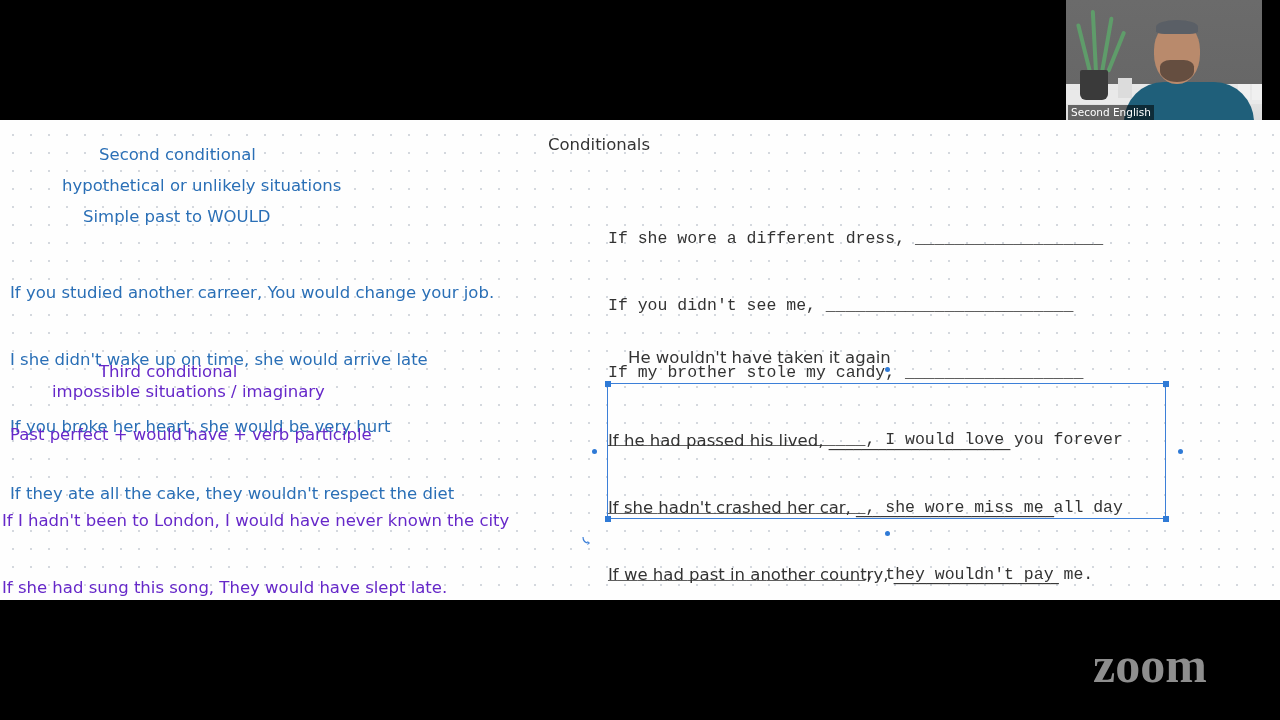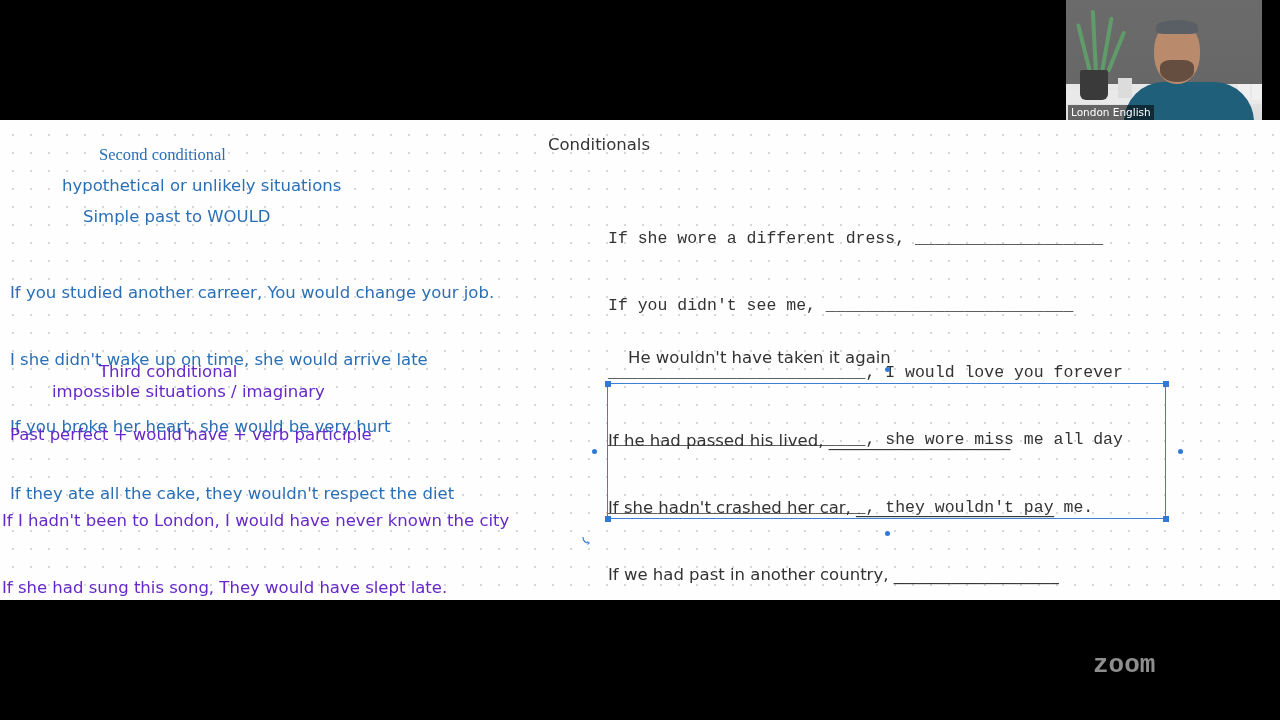--- a/index.html
+++ b/index.html
@@ -35,22 +35,22 @@
   .person-body { position: absolute; left: 58px; top: 82px; width: 130px; height: 50px; background: #1f5f7a; border-radius: 40px 40px 0 0; }
   .person-head { position: absolute; left: 88px; top: 22px; width: 46px; height: 62px; background: #b98a6c; border-radius: 45% 45% 48% 48%; }
   .person-hair { position: absolute; left: 90px; top: 20px; width: 42px; height: 14px; background: #5a5f66; border-radius: 50% 50% 20% 20%; }
   .beard { position: absolute; left: 94px; top: 60px; width: 34px; height: 22px; background: #4a3a32; border-radius: 30% 30% 50% 50%; opacity: .75; }
   .name-label {
     position: absolute; left: 2px; top: 105px; padding: 0 3px; font-size: 10.5px; line-height: 15px;
     color: #fff; background: rgba(0,0,0,.55); font-family: "DejaVu Sans", sans-serif;
   }
 
   .zoom-logo {
-    position: absolute; left: 1093px; top: 644px; font-size: 26px; font-weight: bold; color: #8e8e8e;
-    letter-spacing: 0px; font-family: Liberation Mono, monospace; line-height: 42px;
+    position: absolute; left: 1093px; top: 644px; font-size: 50px; font-weight: bold; color: #8e8e8e;
+    letter-spacing: 0px; font-family: Liberation Serif, serif; line-height: 42px;
   }
 
   .selection-box {
     position: absolute; left: 607px; top: 383px; width: 559px; height: 136px;
     border: 1.5px solid #3c7fd8; box-sizing: border-box;
   }
   .handle-sq { position: absolute; width: 6px; height: 6px; background: #2f7ad6; }
   .handle-dot { position: absolute; width: 5px; height: 5px; background: #2f7ad6; border-radius: 50%; }
   .rotate-icon { position: absolute; left: 581px; top: 535px; width: 10px; height: 10px; }
 </style>
@@ -66,26 +66,26 @@
   <div class="leaf" style="left:34px;top:16px;height:56px;transform:rotate(10deg);"></div>
   <div class="leaf" style="left:40px;top:28px;height:44px;transform:rotate(22deg);"></div>
   <div class="plant-pot"></div>
   <div class="cup"></div>
   <div class="small-pot" style="left:172px;"></div>
   <div class="small-pot" style="left:186px;"></div>
   <div class="person-body"></div>
   <div class="person-head"></div>
   <div class="person-hair"></div>
   <div class="beard"></div>
-  <div class="name-label">London English</div>
+  <div class="name-label">Second English</div>
 </div>
 
 <div class="canvas"></div>
 
-<div class="txt blue" style="left:99px;top:144px;font-family:Liberation Serif, serif;">Second conditional</div>
+<div class="txt blue" style="left:99px;top:144px;">Second conditional</div>
 <div class="txt blue" style="left:62px;top:175px;">hypothetical or unlikely situations</div>
 <div class="txt blue" style="left:83px;top:206px;">Simple past to WOULD</div>
 <div class="txt blue" style="left:10px;top:237px;">
   <span class="line">If you studied another carreer, You would change your job.</span>
   <span class="line">I she didn't wake up on time, she would arrive late</span>
   <span class="line">If you broke her heart, she would be very hurt</span>
   <span class="line">If they ate all the cake, they wouldn't respect the diet</span>
 </div>
 
 <div class="txt purple" style="left:99px;top:361px;">Third conditional</div>
@@ -96,20 +96,21 @@
   <span class="line">If she had sung this song, They would have slept late.</span>
   <span class="line">If you hadn't  loan me your sweater, I wouldn't have lost it.</span>
   <span class="line">If he had won the game, we would have been rich</span>
 </div>
 
 <div class="txt dark" style="left:548px;top:134px;">Conditionals</div>
 
 <div class="txt dark" style="left:608px;top:183px;font-family:Liberation Mono, monospace;">
   <span class="line">If she wore a different dress, ___________________</span>
   <span class="line">If you didn't see me, _________________________</span>
+  <span class="line">If my brother stole my candy, __________________</span>
   <span class="line">__________________________, I would love you forever</span>
   <span class="line">__________________________, she wore miss me all day</span>
   <span class="line">__________________________, they wouldn't pay me.</span>
 </div>
 
 <div class="txt dark" style="left:608px;top:347px;margin-left:20px;">He wouldn't have taken it again</div>
 
 <div class="txt dark" style="left:608px;top:385px;">
   <span class="line">If he had passed his lived, ______________________</span>
   <span class="line">If she hadn't crashed her car, ________________________</span>

